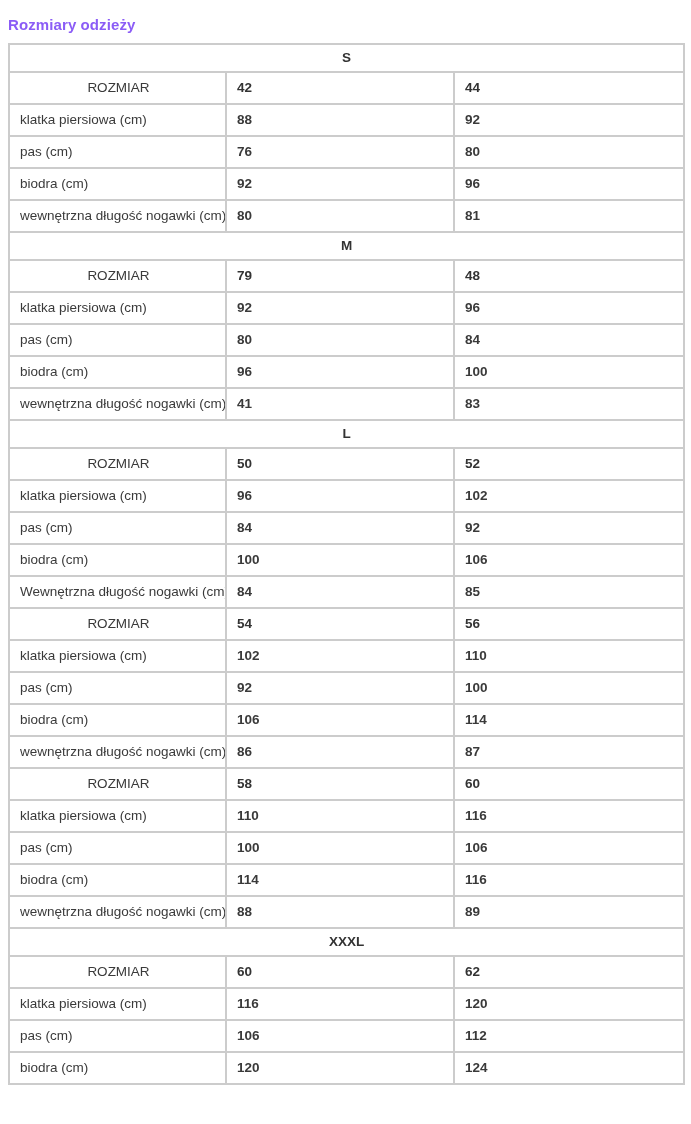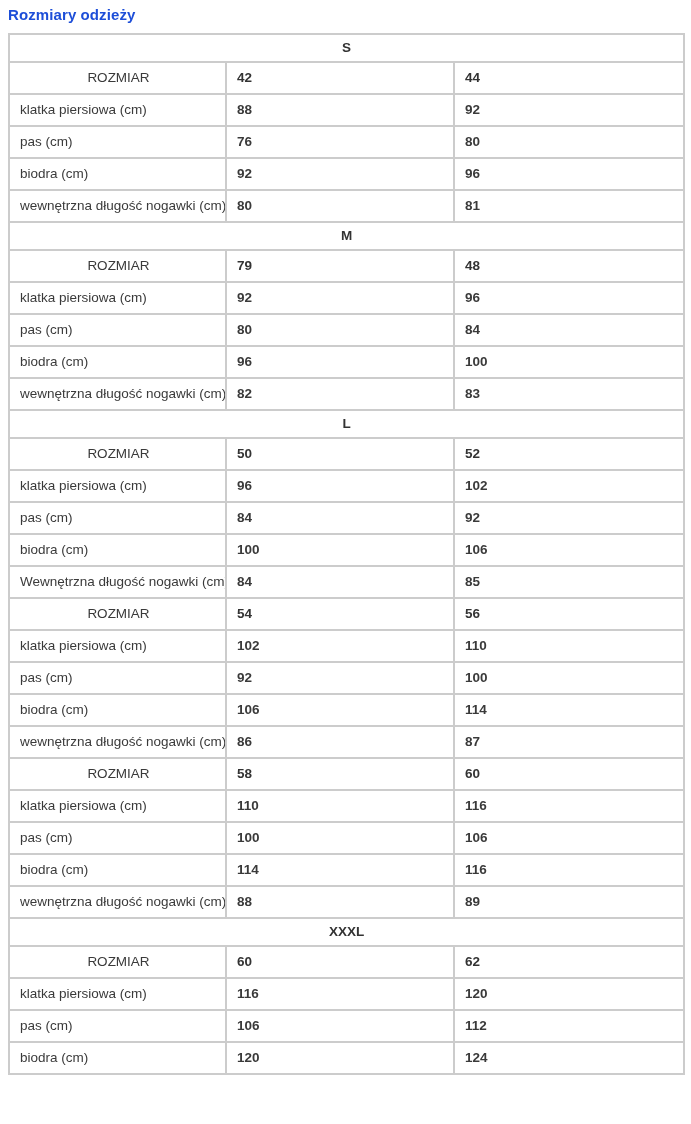--- a/index.html
+++ b/index.html
@@ -6,22 +6,22 @@
   html, body { margin: 0; padding: 0; background: #ffffff; }
   body {
     font-family: "Liberation Sans", sans-serif;
     color: #3d3d3d;
     width: 691px;
   }
   .page { width: 691px; }
   .page-title {
     font-size: 15px;
     font-weight: 700;
-    color: #1d4ed8;
-    padding: 6px 8px 10px 8px;
+    color: #8b5cf6;
+    padding: 16px 8px 10px 8px;
     letter-spacing: 0.1px;
   }
   table.size-table {
     border-collapse: collapse;
     table-layout: fixed;
     width: 675px;
     margin: 0 8px;
   }
   .size-table td {
     border: 2px solid #cccccc;
@@ -104,21 +104,21 @@
         <td class="value-cell">80</td>
         <td class="value-cell">84</td>
       </tr>
       <tr>
         <td class="label-cell">biodra (cm)</td>
         <td class="value-cell">96</td>
         <td class="value-cell">100</td>
       </tr>
       <tr>
         <td class="label-cell">wewnętrzna długość nogawki (cm)</td>
-        <td class="value-cell">82</td>
+        <td class="value-cell">41</td>
         <td class="value-cell">83</td>
       </tr>
 
       <tr>
         <td colspan="3" class="section-header">L</td>
       </tr>
       <tr>
         <td class="label-cell regular">ROZMIAR</td>
         <td class="value-cell bold">50</td>
         <td class="value-cell bold">52</td>

